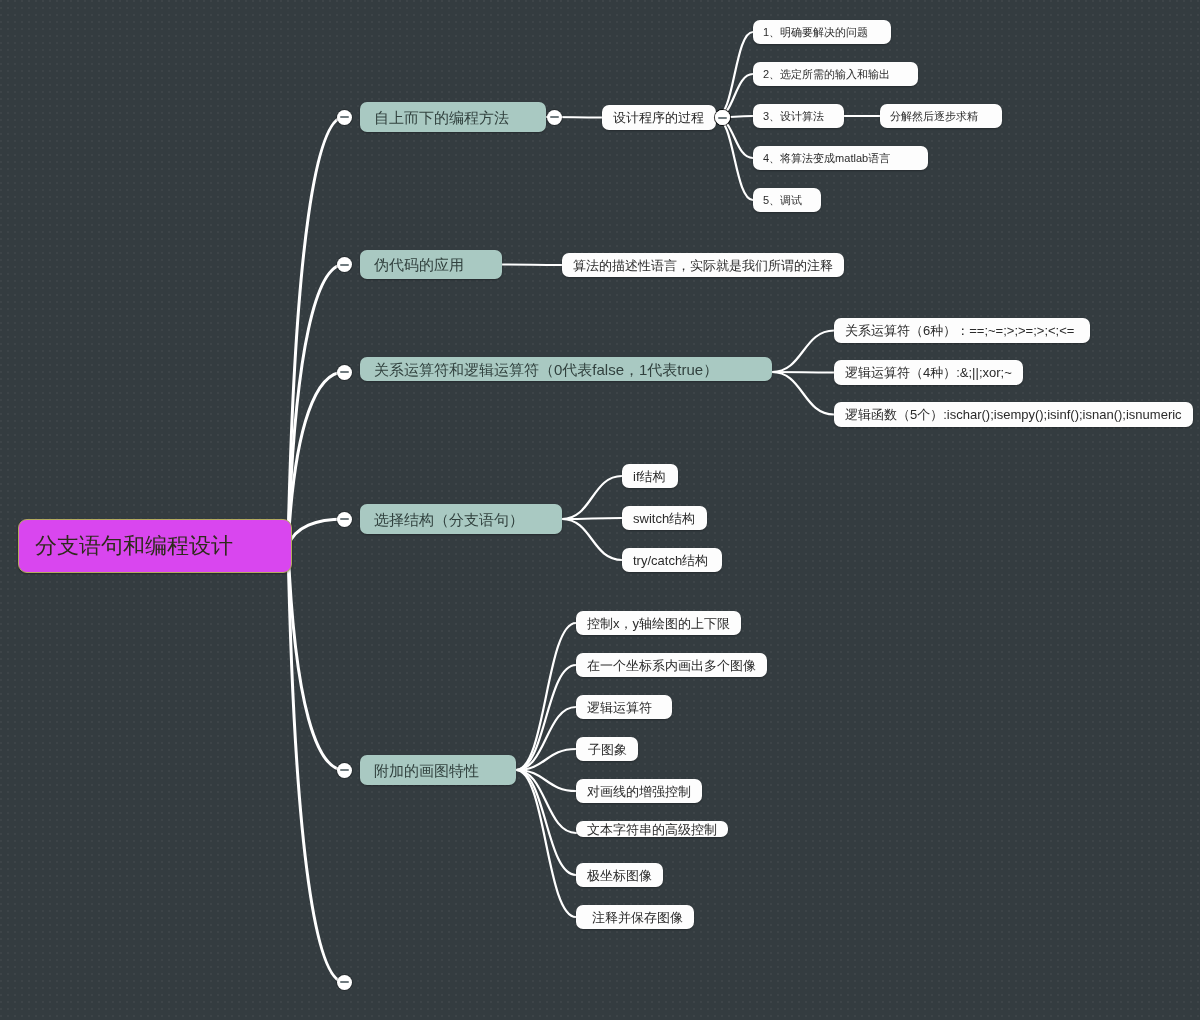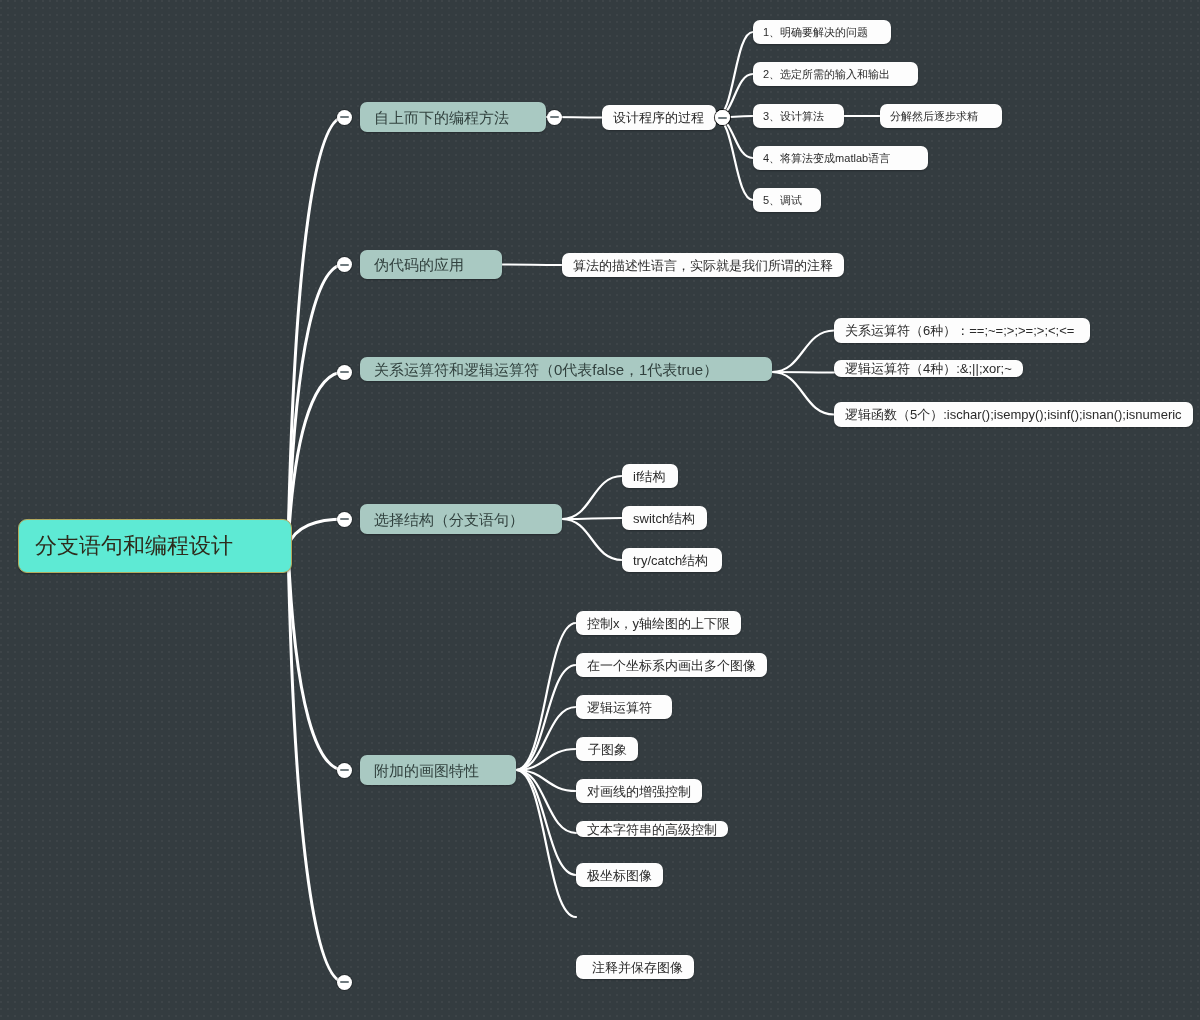--- a/index.html
+++ b/index.html
@@ -17,21 +17,21 @@
     position:absolute;
     box-sizing:border-box;
     display:flex;align-items:center;
     white-space:nowrap;
     border-radius:7px;
     color:#2b2b2b;
     line-height:1;
   }
   
   .node.root{
-    background:#5eead4;
+    background:#d946ef;
     border:1px solid #b3aa5e;
     border-radius:9px;
     font-size:22px;
     padding:0 16px;
     color:#2e2b1c;
     box-shadow:0 1px 2px rgba(0,0,0,.35);
   }
   
   .node.l1{
     background:#a9c9c2;
@@ -146,21 +146,21 @@
     <div class="node l2" style="left: 562px; top: 253px; min-width: 262px; height: 24px;">
       <span>算法的描述性语言，实际就是我们所谓的注释</span>
     </div>
     <div class="node l1" style="left: 360px; top: 357px; min-width: 412px; height: 24px;">
       <span>关系运算符和逻辑运算符（0代表false，1代表true）</span>
     </div>
     <div class="marker" style="left: 336.5px; top: 364.5px;"></div>
     <div class="node l2" style="left: 834px; top: 318px; min-width: 256px; height: 25px;">
       <span>关系运算符（6种）：==;~=;&gt;;&gt;=;&gt;;&lt;;&lt;=</span>
     </div>
-    <div class="node l2" style="left: 834px; top: 360px; min-width: 178px; height: 17px;">
+    <div class="node l2" style="left: 834px; top: 360px; min-width: 178px; height: 25px;">
       <span>逻辑运算符（4种）:&amp;;||;xor;~</span>
     </div>
     <div class="node l2" style="left: 834px; top: 402px; min-width: 352px; height: 25px;">
       <span>逻辑函数（5个）:ischar();isempy();isinf();isnan();isnumeric</span>
     </div>
     <div class="node l1" style="left: 360px; top: 504px; min-width: 202px; height: 30px;">
       <span>选择结构（分支语句）</span>
     </div>
     <div class="marker" style="left: 336.5px; top: 511.5px;"></div>
     <div class="node l2" style="left: 622px; top: 464px; min-width: 56px; height: 24px;">
@@ -190,17 +190,17 @@
     </div>
     <div class="node l2" style="left: 576px; top: 779px; min-width: 122px; height: 24px;">
       <span>对画线的增强控制</span>
     </div>
     <div class="node l2" style="left: 576px; top: 821px; min-width: 142px; height: 16px;">
       <span>文本字符串的高级控制</span>
     </div>
     <div class="node l2" style="left: 576px; top: 863px; min-width: 84px; height: 24px;">
       <span>极坐标图像</span>
     </div>
-    <div class="node l2" style="left: 576px; top: 955px; min-width: 110px; height: 24px; padding-left: 16px;">
+    <div class="node l2" style="left: 576px; top: 905px; min-width: 110px; height: 24px; padding-left: 16px;">
       <span>注释并保存图像</span>
     </div>
     <div class="marker" style="left: 336.5px; top: 974.5px;"></div>
   </div>
 
 </body></html>

